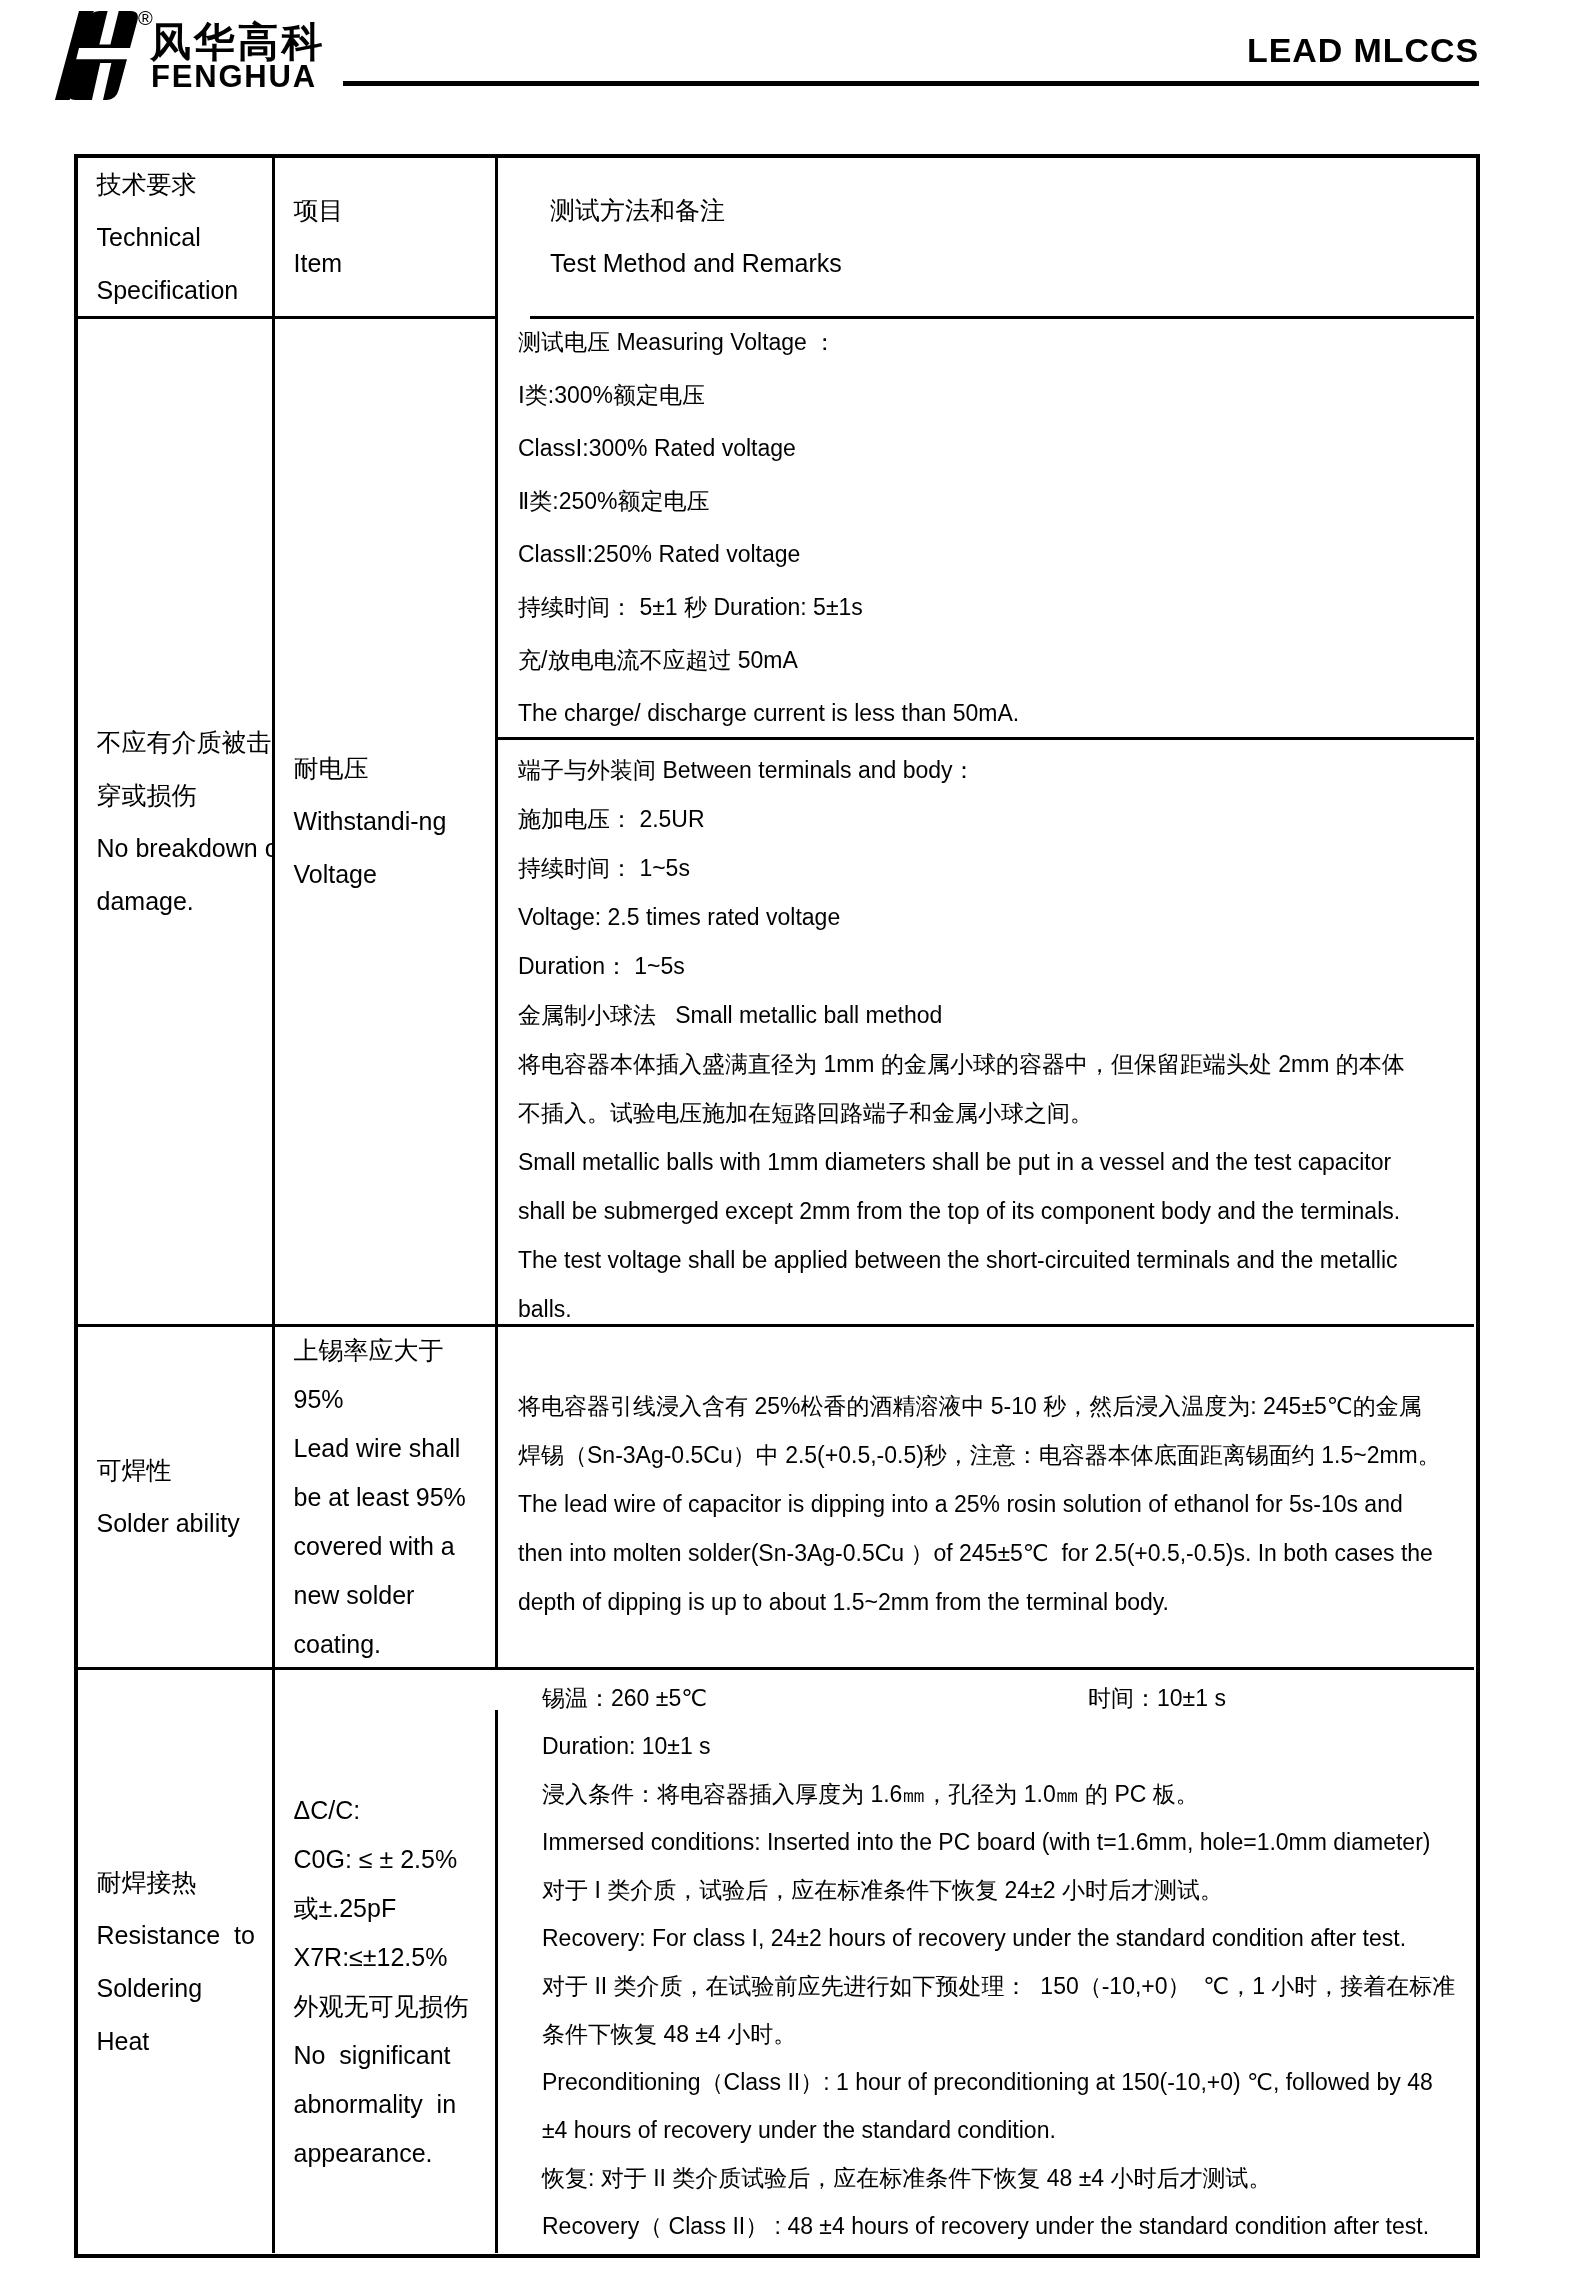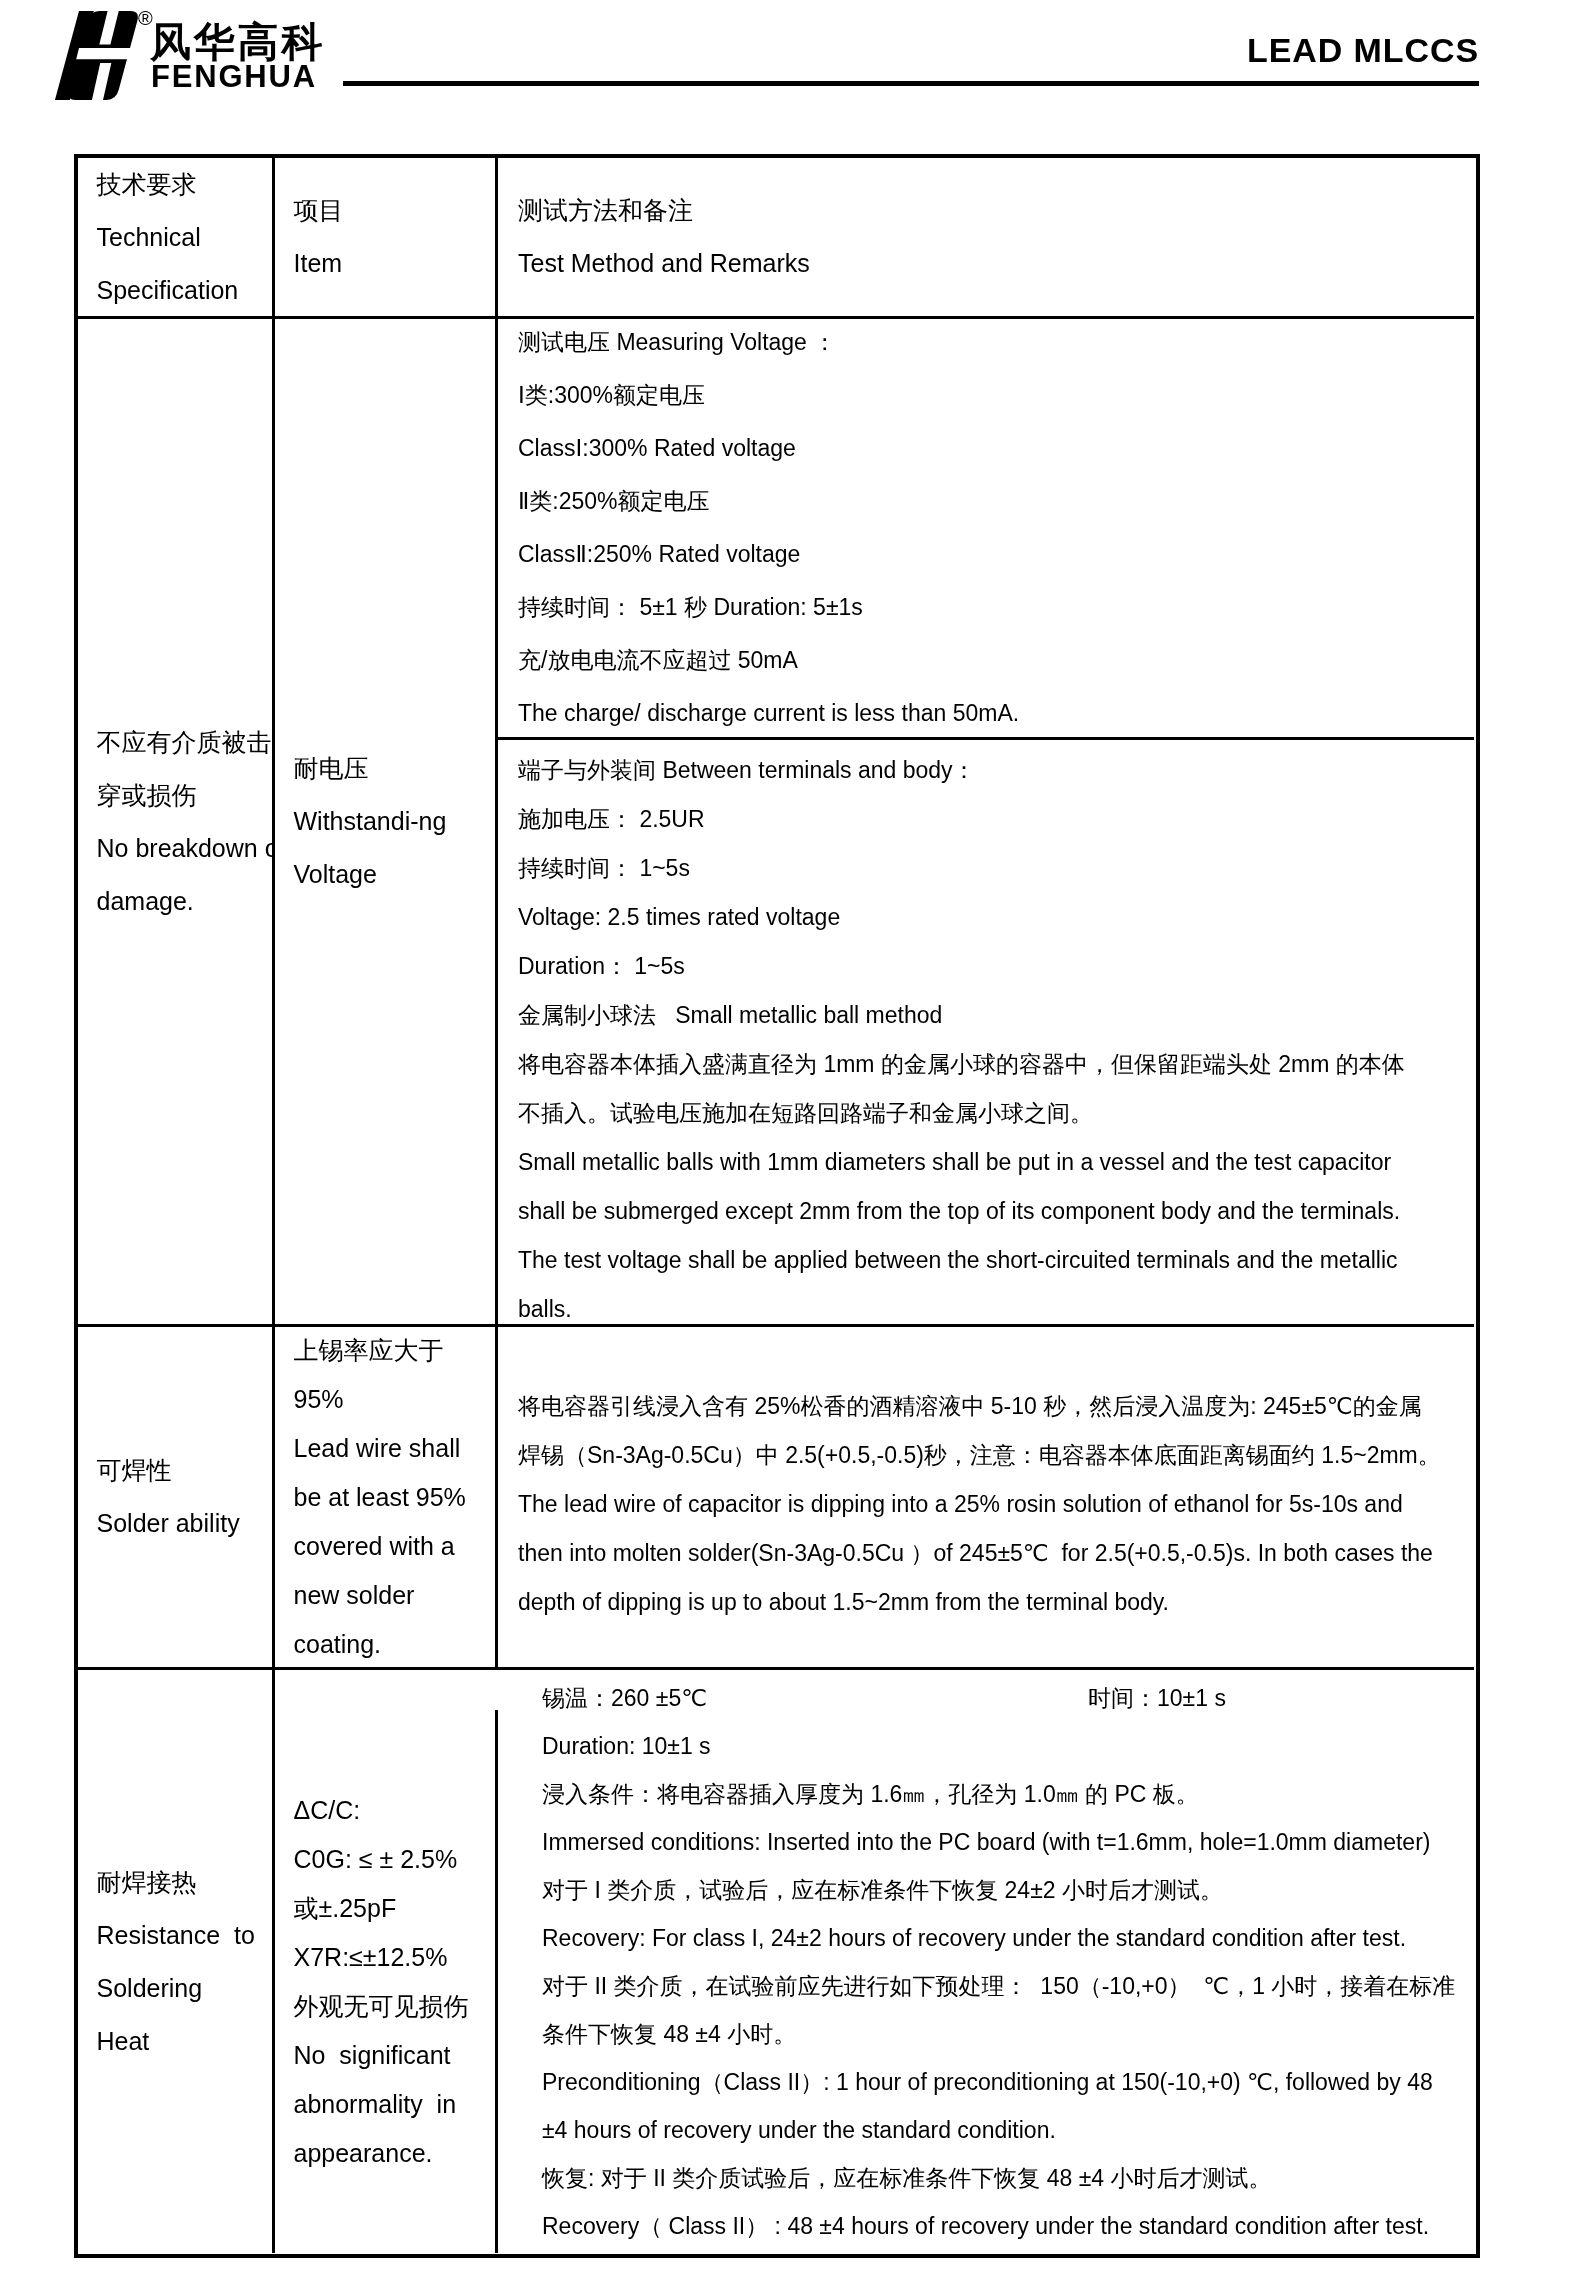--- a/index.html
+++ b/index.html
@@ -56,21 +56,21 @@
 
     <div class="c col12">
       <div class="txt">技术要求
 Technical
 Specification</div>
     </div>
     <div class="c col12">
       <div class="txt">项目
 Item</div>
     </div>
-    <div class="c col3 lh57 noR" style="font-size:25px;">
+    <div class="c col3 lh57 noR" style="font-size:25px;margin-left:32px;">
       <div class="txt">测试方法和备注
 Test Method and Remarks</div>
     </div>
 
     <div class="c col12 sp2">
       <div class="txt">不应有介质被击
 穿或损伤
 No breakdown or
 damage.</div>
     </div>

